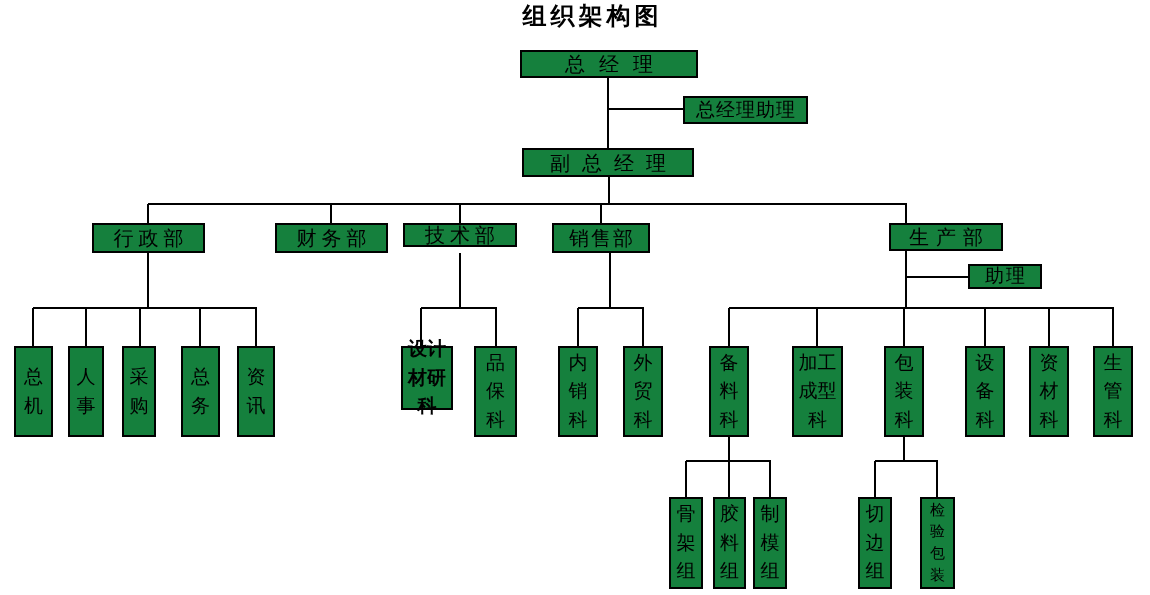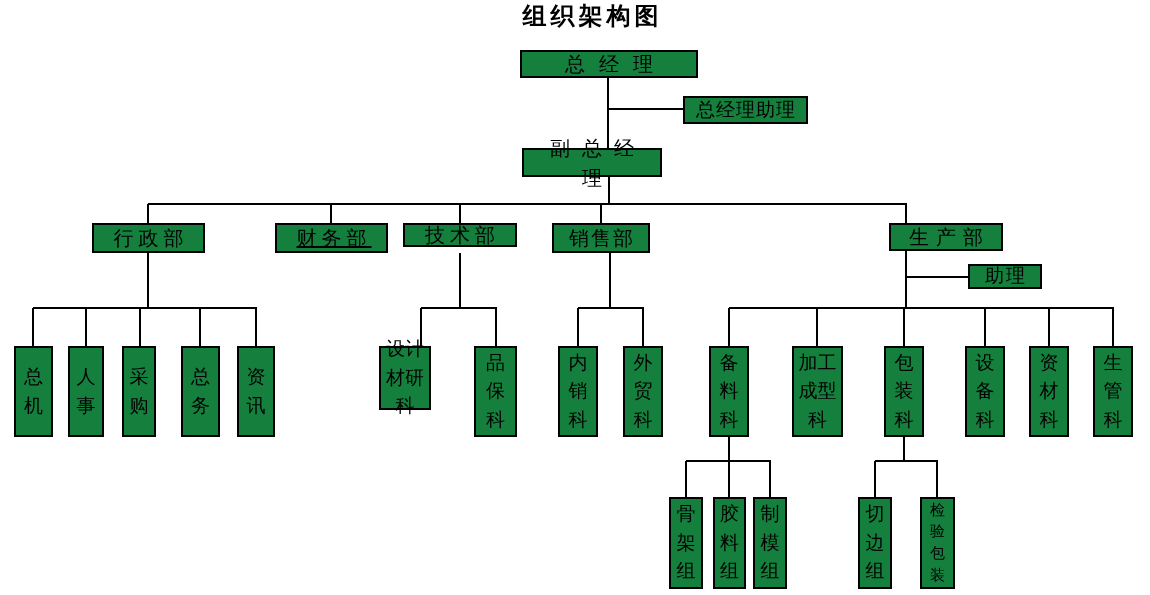--- a/index.html
+++ b/index.html
@@ -61,38 +61,38 @@
     <div class="edge" style="left: 686px; top: 460px; width: 85px; height: 2px; background: rgb(0, 0, 0);"></div>
     <div class="edge" style="left: 685px; top: 461px; width: 2px; height: 36px; background: rgb(0, 0, 0);"></div>
     <div class="edge" style="left: 728px; top: 461px; width: 2px; height: 36px; background: rgb(0, 0, 0);"></div>
     <div class="edge" style="left: 769px; top: 461px; width: 2px; height: 36px; background: rgb(0, 0, 0);"></div>
     <div class="edge" style="left: 903px; top: 437px; width: 2px; height: 24px; background: rgb(0, 0, 0);"></div>
     <div class="edge" style="left: 875px; top: 460px; width: 63px; height: 2px; background: rgb(0, 0, 0);"></div>
     <div class="edge" style="left: 874px; top: 461px; width: 2px; height: 36px; background: rgb(0, 0, 0);"></div>
     <div class="edge" style="left: 936px; top: 461px; width: 2px; height: 36px; background: rgb(0, 0, 0);"></div>
     <div class="node" style="left: 520px; top: 50px; width: 178px; height: 28px; font-size: 20px; border-color: rgb(0, 0, 0); letter-spacing: 14px; padding-left: 14px;">总经理</div>
     <div class="node" style="left: 683px; top: 96px; width: 125px; height: 28px; font-size: 19px; border-color: rgb(0, 0, 0); letter-spacing: 1px; padding-left: 1px;">总经理助理</div>
-    <div class="node" style="left: 522px; top: 148px; width: 140px; height: 29px; font-size: 20px; border-color: rgb(0, 0, 0); letter-spacing: 12px; padding-left: 12px;">副总经理</div>
+    <div class="node" style="left: 522px; top: 148px; width: 172px; height: 29px; font-size: 20px; border-color: rgb(0, 0, 0); letter-spacing: 12px; padding-left: 12px;">副总经理</div>
     <div class="node" style="left: 92px; top: 223px; width: 113px; height: 30px; font-size: 20px; border-color: rgb(0, 0, 0); letter-spacing: 5px; padding-left: 5px;">行政部</div>
-    <div class="node" style="left: 275px; top: 223px; width: 113px; height: 30px; font-size: 20px; border-color: rgb(0, 0, 0); letter-spacing: 5px; padding-left: 5px; text-decoration: underline;">财务部</div>
+    <div class="node" style="left: 275px; top: 223px; width: 113px; height: 30px; font-size: 20px; border-color: rgb(0, 0, 0); letter-spacing: 5px; padding-left: 5px;">财务部</div>
     <div class="node" style="left: 403px; top: 223px; width: 114px; height: 24px; font-size: 20px; border-color: rgb(0, 0, 0); letter-spacing: 5px; padding-left: 5px;">技术部</div>
     <div class="node" style="left: 552px; top: 223px; width: 98px; height: 30px; font-size: 20px; border-color: rgb(0, 0, 0); letter-spacing: 2px; padding-left: 2px;">销售部</div>
     <div class="node" style="left: 849px; top: 223px; width: 114px; height: 28px; font-size: 20px; border-color: rgb(0, 0, 0); letter-spacing: 7px; padding-left: 7px; margin-left: 40px;">生产部</div>
     <div class="node" style="left: 968px; top: 264px; width: 74px; height: 25px; font-size: 19px; border-color: rgb(0, 0, 0); letter-spacing: 2px; padding-left: 2px;">助理</div>
     <div class="node" style="left: 14px; top: 346px; width: 39px; height: 91px; font-size: 19px; border-color: rgb(0, 0, 0);">总
 机</div>
     <div class="node" style="left: 68px; top: 346px; width: 36px; height: 91px; font-size: 19px; border-color: rgb(0, 0, 0);">人
 事</div>
     <div class="node" style="left: 122px; top: 346px; width: 34px; height: 91px; font-size: 19px; border-color: rgb(0, 0, 0);">采
 购</div>
     <div class="node" style="left: 181px; top: 346px; width: 39px; height: 91px; font-size: 19px; border-color: rgb(0, 0, 0);">总
 务</div>
     <div class="node" style="left: 237px; top: 346px; width: 38px; height: 91px; font-size: 19px; border-color: rgb(0, 0, 0);">资
 讯</div>
-    <div class="node" style="left: 379px; top: 346px; width: 52px; height: 64px; font-size: 19px; border-color: rgb(0, 0, 0);">设计
+    <div class="node" style="left: 401px; top: 346px; width: 52px; height: 64px; font-size: 19px; border-color: rgb(0, 0, 0); font-weight: bold;">设计
 材研
 科</div>
     <div class="node" style="left: 474px; top: 346px; width: 43px; height: 91px; font-size: 19px; border-color: rgb(0, 0, 0);">品
 保
 科</div>
     <div class="node" style="left: 558px; top: 346px; width: 40px; height: 91px; font-size: 19px; border-color: rgb(0, 0, 0);">内
 销
 科</div>
     <div class="node" style="left: 623px; top: 346px; width: 40px; height: 91px; font-size: 19px; border-color: rgb(0, 0, 0);">外
 贸

